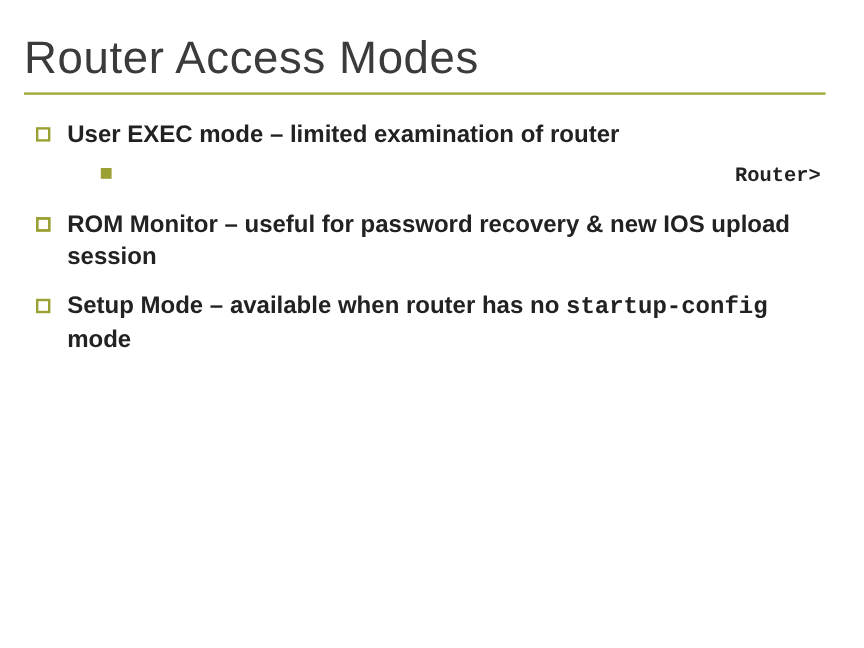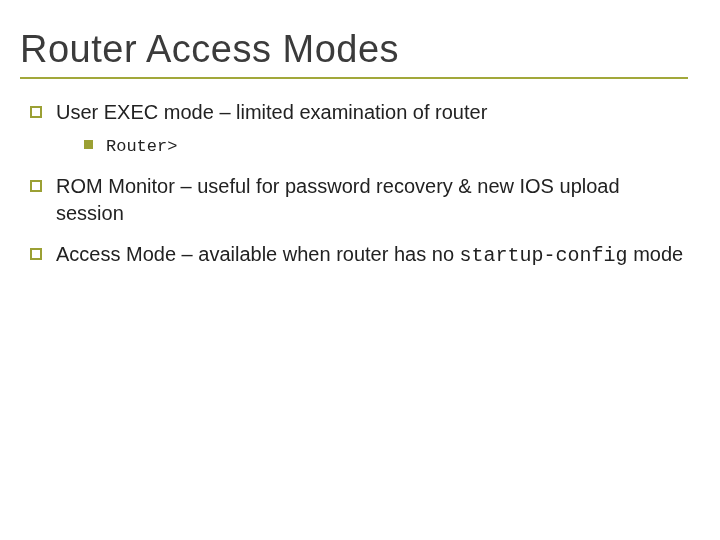--- a/index.html
+++ b/index.html
@@ -27,20 +27,21 @@
   }
   .rule {
     border: none;
     border-top: 2px solid #a2a83a;
     margin: 4px 0 20px 0;
   }
   ul.top {
     list-style: none;
     margin: 0;
     padding: 0 4px 0 8px;
+    font-weight: bold;
   }
   ul.top > li {
     position: relative;
     padding-left: 28px;
     margin-bottom: 14px;
     font-size: 20px;
     line-height: 1.35;
   }
   ul.top > li > .bullet-outer {
     position: absolute;
@@ -55,20 +56,21 @@
   ul.sub {
     list-style: none;
     margin: 8px 0 4px 0;
     padding: 0 0 0 28px;
   }
   ul.sub > li {
     position: relative;
     padding-left: 22px;
     font-size: 17px;
     line-height: 1.4;
+    text-align: right;
   }
   ul.sub > li > .bullet-inner {
     position: absolute;
     left: 0;
     top: 6px;
     width: 9px;
     height: 9px;
     background: #9ba034;
   }
   .mono {
@@ -99,17 +101,17 @@
       <span class="bullet-outer"></span>
     </li>
 
     <li>
       <span class="bullet-outer"></span>
       <span>ROM Monitor – useful for password recovery &amp; new IOS upload session</span>
     </li>
 
     <li>
       <span class="bullet-outer"></span>
-      <span>Access Mode – available when router has no </span><span class="mono">startup-config</span><span> mode</span>
+      <span>Setup Mode – available when router has no </span><span class="mono">startup-config</span><span> mode</span>
     </li>
 
   </ul>
 </div>
 
 </body></html>

